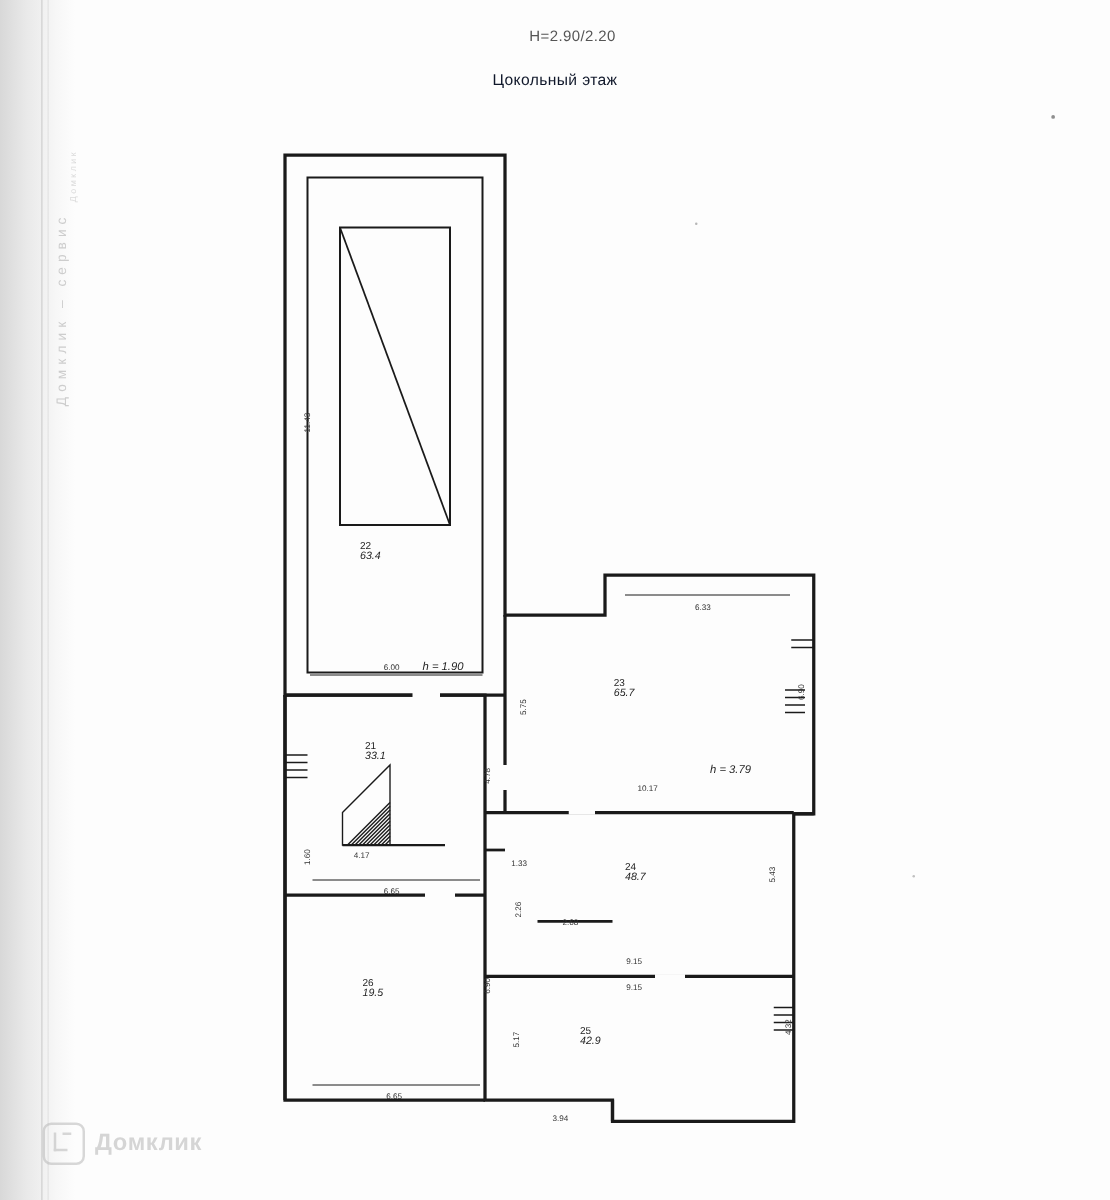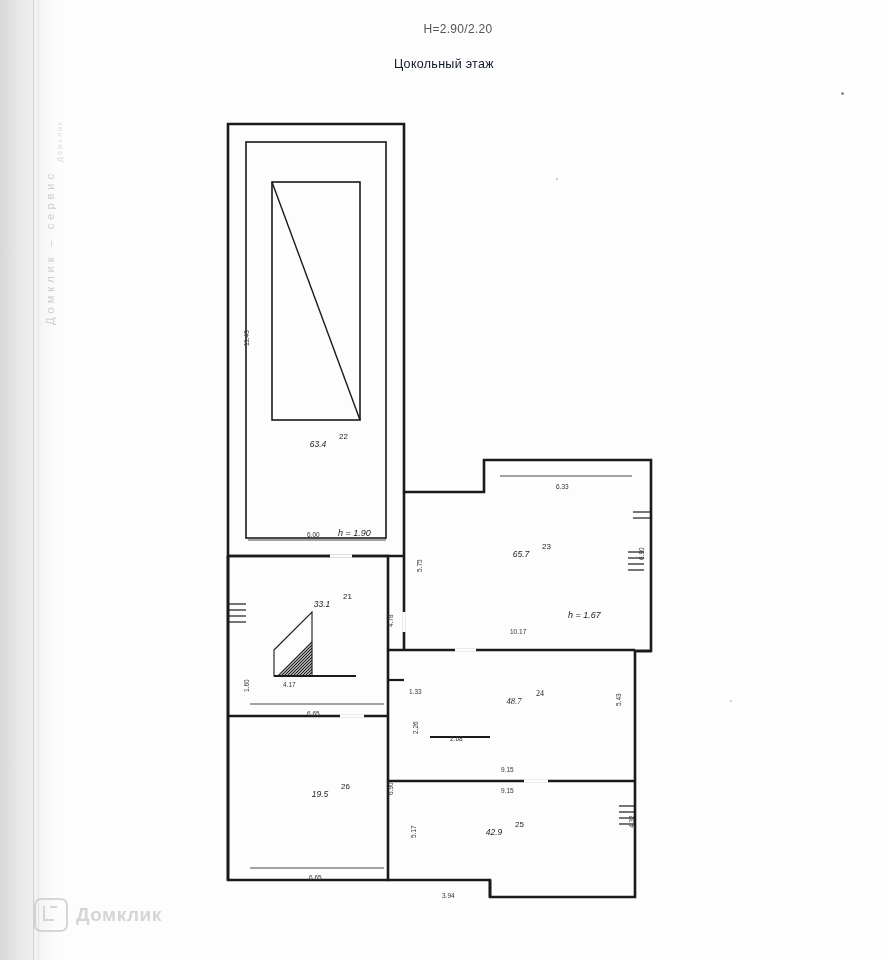--- a/index.html
+++ b/index.html
@@ -72,26 +72,26 @@
     color: #333;
   }
   .dim-v {
     font-size: 6.5px;
     color: #333;
     transform: rotate(-90deg);
     transform-origin: 0 0;
   }
   .room-num {
     font-size: 8px;
-    text-align: right;
+    text-align: left;
   }
   .room-area {
     font-size: 8.5px;
     font-style: italic;
-    text-align: center;
+    text-align: left;
     margin-top: -2px;
   }
   .room-box {
     position: absolute;
     text-align: center;
     color: #1e1e1e;
   }
   .hnote {
     position: absolute;
     font-size: 9px;
@@ -290,30 +290,30 @@
         <div class="room-area">33.1</div>
       </div>
       <div class="room-box" style="left: 290px; top: 782px; width: 60px;">
         <div class="room-num">26</div>
         <div class="room-area">19.5</div>
       </div>
       <div class="room-box" style="left: 491px; top: 542px; width: 60px;">
         <div class="room-num">23</div>
         <div class="room-area">65.7</div>
       </div>
-      <div class="room-box" style="left: 484px; top: 689px; width: 60px; font-family: Liberation Serif, serif;">
+      <div class="room-box" style="left: 500px; top: 689px; width: 60px;">
         <div class="room-num">24</div>
         <div class="room-area">48.7</div>
       </div>
       <div class="room-box" style="left: 464px; top: 820px; width: 60px;">
         <div class="room-num">25</div>
         <div class="room-area">42.9</div>
       </div>
       <div class="hnote" style="left: 338px; top: 508px; margin-top: 20px;">h = 1.90</div>
-      <div class="hnote" style="left: 568px; top: 610px;">h = 1.67</div>
+      <div class="hnote" style="left: 568px; top: 610px;">h = 3.79</div>
       <div class="lbl dim" style="left: 307px; top: 531px;">6.00</div>
       <div class="lbl dim" style="left: 556px; top: 483px;">6.33</div>
       <div class="lbl dim" style="left: 510px; top: 628px;">10.17</div>
       <div class="lbl dim" style="left: 283px; top: 681px;">4.17</div>
       <div class="lbl dim" style="left: 409px; top: 688px;">1.33</div>
       <div class="lbl dim" style="left: 307px; top: 710px;">6.65</div>
       <div class="lbl dim" style="left: 450px; top: 735px;">2.68</div>
       <div class="lbl dim" style="left: 501px; top: 766px;">9.15</div>
       <div class="lbl dim" style="left: 501px; top: 787px;">9.15</div>
       <div class="lbl dim" style="left: 309px; top: 874px;">6.65</div>

